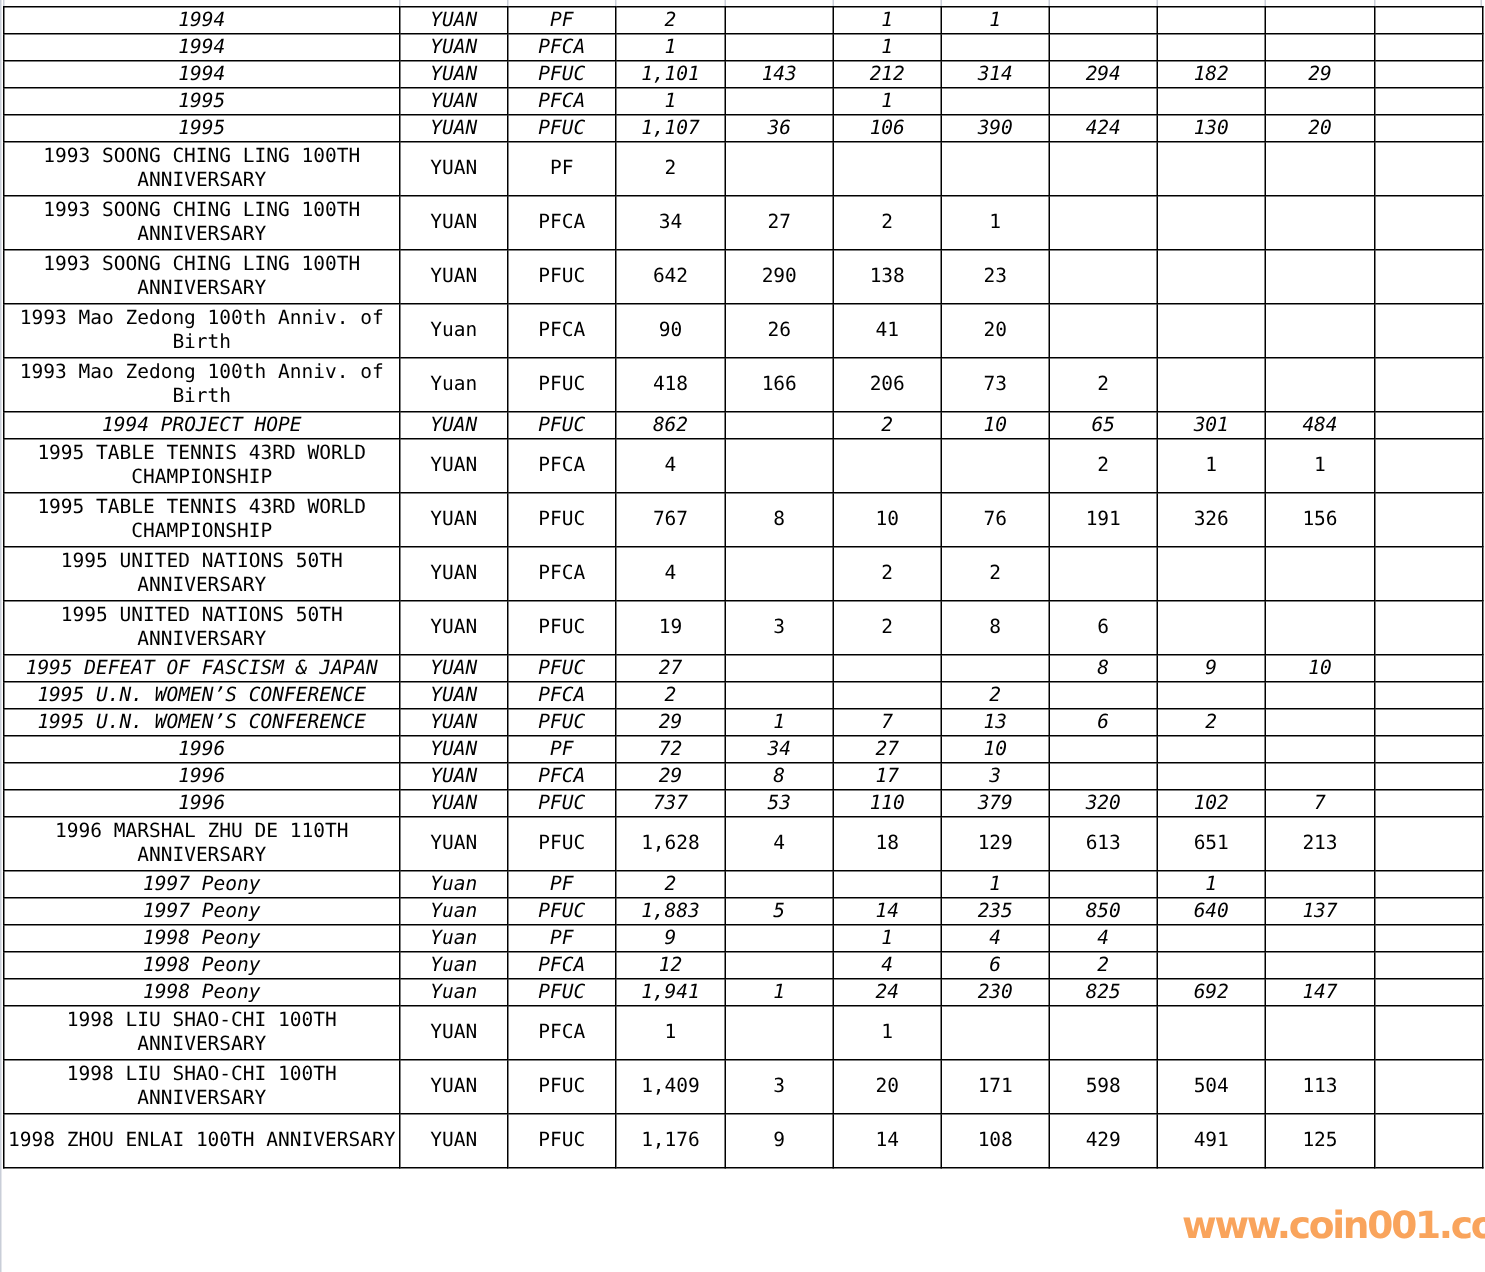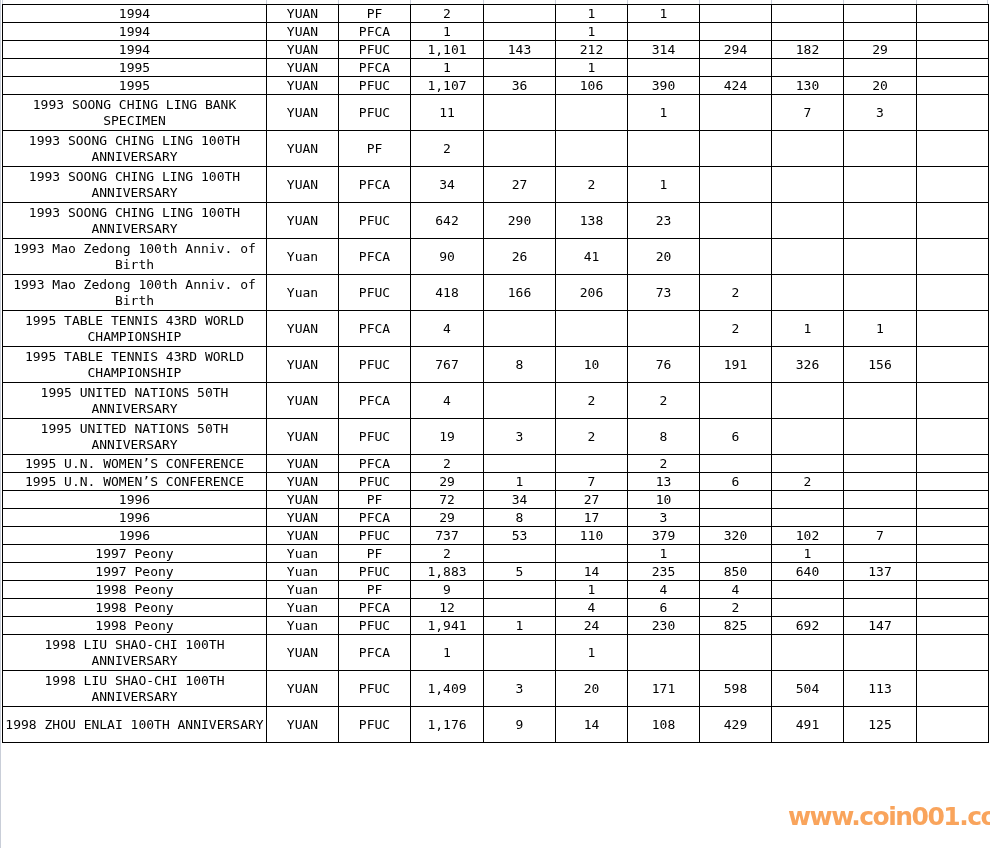--- a/index.html
+++ b/index.html
@@ -12,21 +12,21 @@
   .sliver-line{position:absolute;top:0;width:1px;height:4px;background:#c9ced8;}
   table.census{
     position:absolute;left:2px;top:4px;width:986px;
     border-collapse:collapse;table-layout:fixed;
   }
   table.census td{
     border:1px solid #000;text-align:center;vertical-align:middle;
     font-size:13px;line-height:16px;padding:0 2px;overflow:hidden;
     white-space:normal;word-wrap:break-word;
   }
-  tr.single{height:18px;}
+  tr.single{height:18px;font-style:italic;}
   tr.double{height:36px;}
   .watermark{
     position:absolute;left:788px;top:802px;z-index:5;
     font-family:"DejaVu Sans","Liberation Sans",sans-serif;
     font-weight:bold;font-size:25px;letter-spacing:-1.5px;
     white-space:nowrap;pointer-events:none;
   }
 </style>
 </head>
 <body>
@@ -122,33 +122,20 @@
           <td>1,107</td>
           <td>36</td>
           <td>106</td>
           <td>390</td>
           <td>424</td>
           <td>130</td>
           <td>20</td>
           <td></td>
         </tr>
         <tr class="double">
-          <td>1993 SOONG CHING LING BANK SPECIMEN</td>
-          <td>YUAN</td>
-          <td>PFUC</td>
-          <td>11</td>
-          <td></td>
-          <td></td>
-          <td>1</td>
-          <td></td>
-          <td>7</td>
-          <td>3</td>
-          <td></td>
-        </tr>
-        <tr class="double">
           <td>1993 SOONG CHING LING 100TH ANNIVERSARY</td>
           <td>YUAN</td>
           <td>PF</td>
           <td>2</td>
           <td></td>
           <td></td>
           <td></td>
           <td></td>
           <td></td>
           <td></td>
@@ -197,20 +184,33 @@
           <td>1993 Mao Zedong 100th Anniv. of Birth</td>
           <td>Yuan</td>
           <td>PFUC</td>
           <td>418</td>
           <td>166</td>
           <td>206</td>
           <td>73</td>
           <td>2</td>
           <td></td>
           <td></td>
+          <td></td>
+        </tr>
+        <tr class="single">
+          <td>1994 PROJECT HOPE</td>
+          <td>YUAN</td>
+          <td>PFUC</td>
+          <td>862</td>
+          <td></td>
+          <td>2</td>
+          <td>10</td>
+          <td>65</td>
+          <td>301</td>
+          <td>484</td>
           <td></td>
         </tr>
         <tr class="double">
           <td>1995 TABLE TENNIS 43RD WORLD CHAMPIONSHIP</td>
           <td>YUAN</td>
           <td>PFCA</td>
           <td>4</td>
           <td></td>
           <td></td>
           <td></td>
@@ -252,20 +252,33 @@
           <td>19</td>
           <td>3</td>
           <td>2</td>
           <td>8</td>
           <td>6</td>
           <td></td>
           <td></td>
           <td></td>
         </tr>
         <tr class="single">
+          <td>1995 DEFEAT OF FASCISM &amp; JAPAN</td>
+          <td>YUAN</td>
+          <td>PFUC</td>
+          <td>27</td>
+          <td></td>
+          <td></td>
+          <td></td>
+          <td>8</td>
+          <td>9</td>
+          <td>10</td>
+          <td></td>
+        </tr>
+        <tr class="single">
           <td>1995 U.N. WOMEN’S CONFERENCE</td>
           <td>YUAN</td>
           <td>PFCA</td>
           <td>2</td>
           <td></td>
           <td></td>
           <td>2</td>
           <td></td>
           <td></td>
           <td></td>
@@ -316,20 +329,33 @@
           <td>PFUC</td>
           <td>737</td>
           <td>53</td>
           <td>110</td>
           <td>379</td>
           <td>320</td>
           <td>102</td>
           <td>7</td>
           <td></td>
         </tr>
+        <tr class="double">
+          <td>1996 MARSHAL ZHU DE 110TH ANNIVERSARY</td>
+          <td>YUAN</td>
+          <td>PFUC</td>
+          <td>1,628</td>
+          <td>4</td>
+          <td>18</td>
+          <td>129</td>
+          <td>613</td>
+          <td>651</td>
+          <td>213</td>
+          <td></td>
+        </tr>
         <tr class="single">
           <td>1997 Peony</td>
           <td>Yuan</td>
           <td>PF</td>
           <td>2</td>
           <td></td>
           <td></td>
           <td>1</td>
           <td></td>
           <td>1</td>

